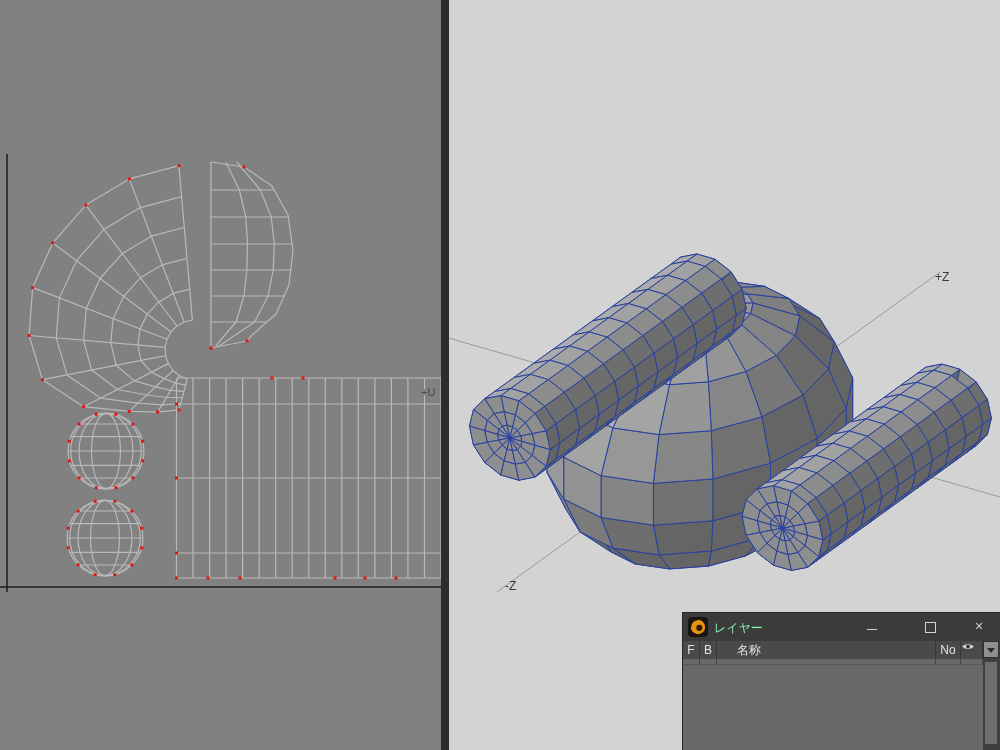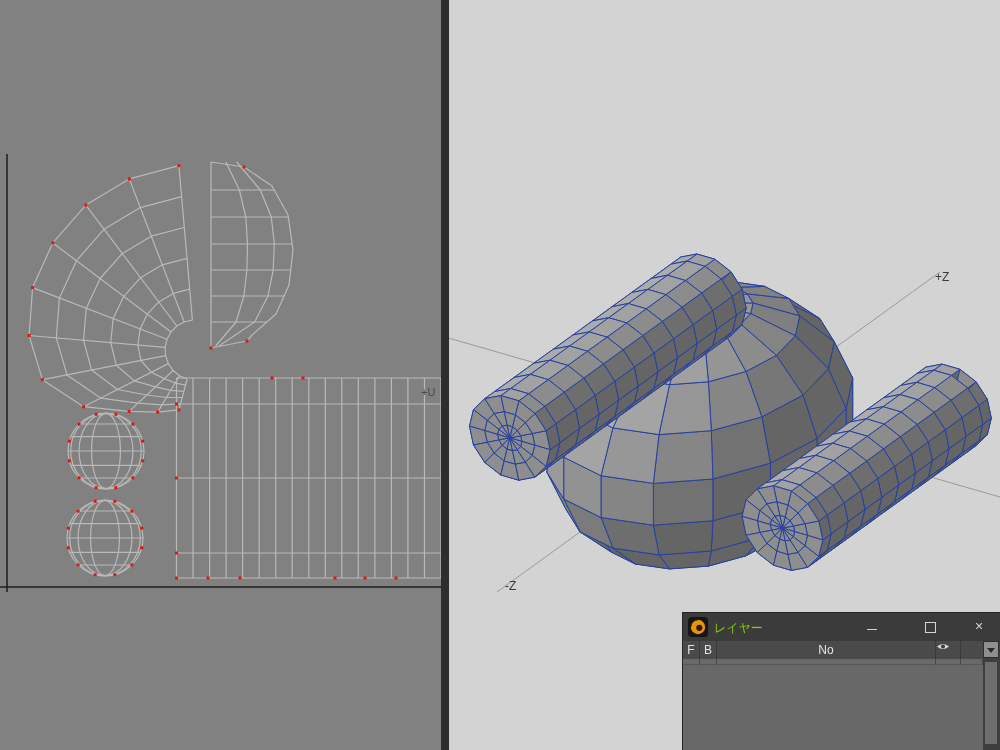--- a/index.html
+++ b/index.html
@@ -8,21 +8,21 @@
   #uv-panel{position:absolute;left:0;top:0;width:441px;height:750px;}
   #divider{position:absolute;left:441px;top:0;width:8px;height:750px;background:#2d2d2d;}
   #viewport{position:absolute;left:449px;top:0;width:551px;height:750px;}
   svg{display:block;}
 
   
   #layer-panel{position:absolute;left:683px;top:613px;width:317px;height:137px;
                background:#686868;outline:1px solid #262626;font-size:12px;}
   #lp-titlebar{position:absolute;left:0;top:0;width:100%;height:28px;background:#3b3b3b;}
   #lp-icon{position:absolute;left:5px;top:4px;width:20px;height:20px;}
-  #lp-title{position:absolute;left:31px;top:7px;color:#84cc16;font-size:12px;}
+  #lp-title{position:absolute;left:31px;top:7px;color:#86efac;font-size:12px;}
   .winbtn{position:absolute;top:6px;width:18px;height:16px;color:#d5d5d5;text-align:center;}
   #btn-min{left:180px;} #btn-max{left:238px;} #btn-close{left:287px;font-size:14px;line-height:15px;}
   .min-glyph{display:inline-block;width:10px;height:0;border-top:1px solid #d5d5d5;margin-top:8px;}
   .max-glyph{display:inline-block;width:9px;height:9px;border:1px solid #d5d5d5;margin-top:3px;}
 
   .lp-grid{display:grid;grid-template-columns:17px 17px 219px 25px 22px;width:300px;}
   #lp-header{position:absolute;left:0;top:28px;height:18px;background:#4a4a4a;color:#e3e3e3;}
   #lp-header .cell{border-right:1px solid #393939;height:18px;line-height:18px;}
   #layer-rows{position:absolute;left:0;top:46px;width:300px;}
   .lrow{height:17px;line-height:17px;}
@@ -821,20 +821,21 @@
       </svg>
       <span id="lp-title">レイヤー</span>
       <span class="winbtn" id="btn-min"><span class="min-glyph"></span></span>
       <span class="winbtn" id="btn-max"><span class="max-glyph"></span></span>
       <span class="winbtn" id="btn-close">×</span>
     </div>
 
     <div id="lp-header" class="lp-grid">
       <span class="cell c-center">F</span>
       <span class="cell c-center">B</span>
+      <span class="cell" style="padding-left:20px">名称</span>
       <span class="cell c-center">No</span>
       <span class="cell c-center">
         <svg width="14" height="11" viewBox="0 0 14 11" style="vertical-align:-2px">
           <path d="M1 5.5 Q7 0.5 13 5.5 Q7 10.5 1 5.5 Z" fill="#d8d8d8"></path>
           <circle cx="7" cy="5.5" r="2" fill="#3a3a3a"></circle>
         </svg>
       </span>
     </div>
 
     <div id="layer-rows">

